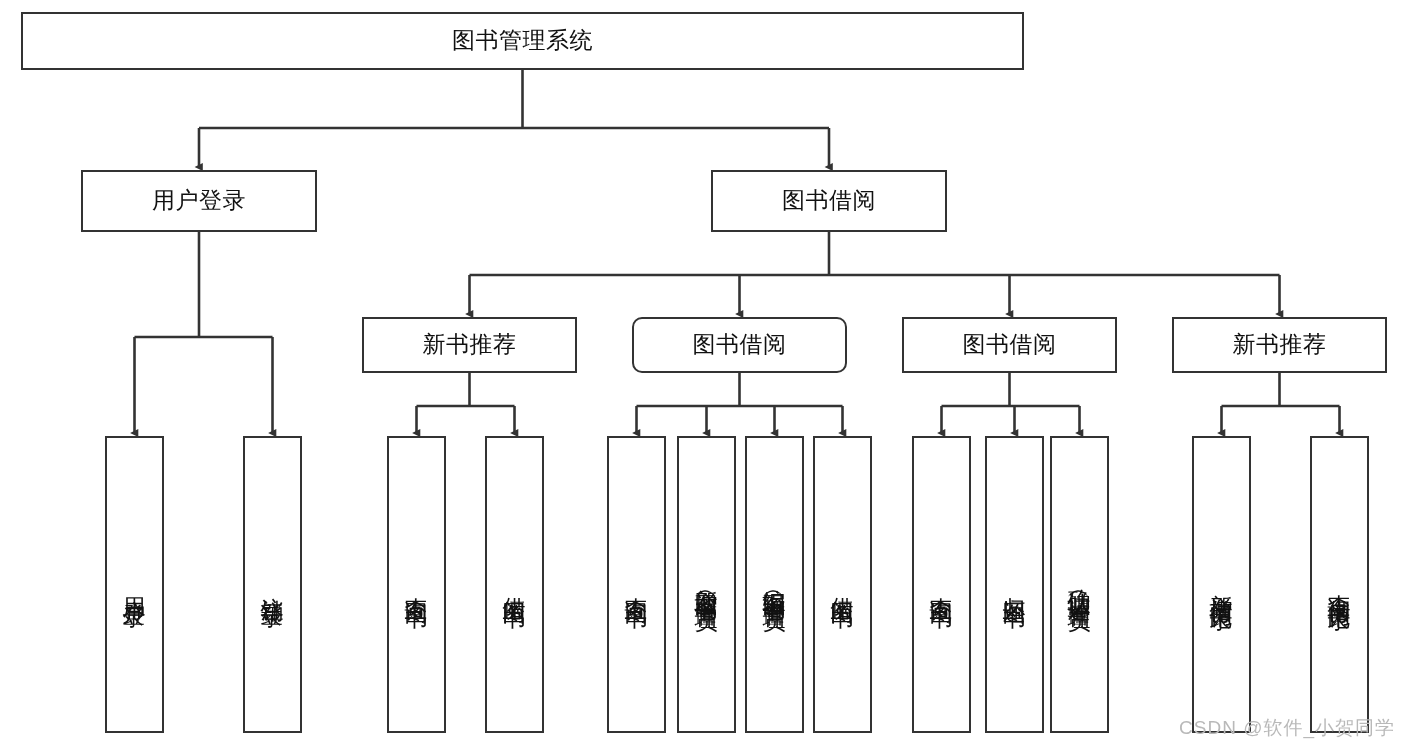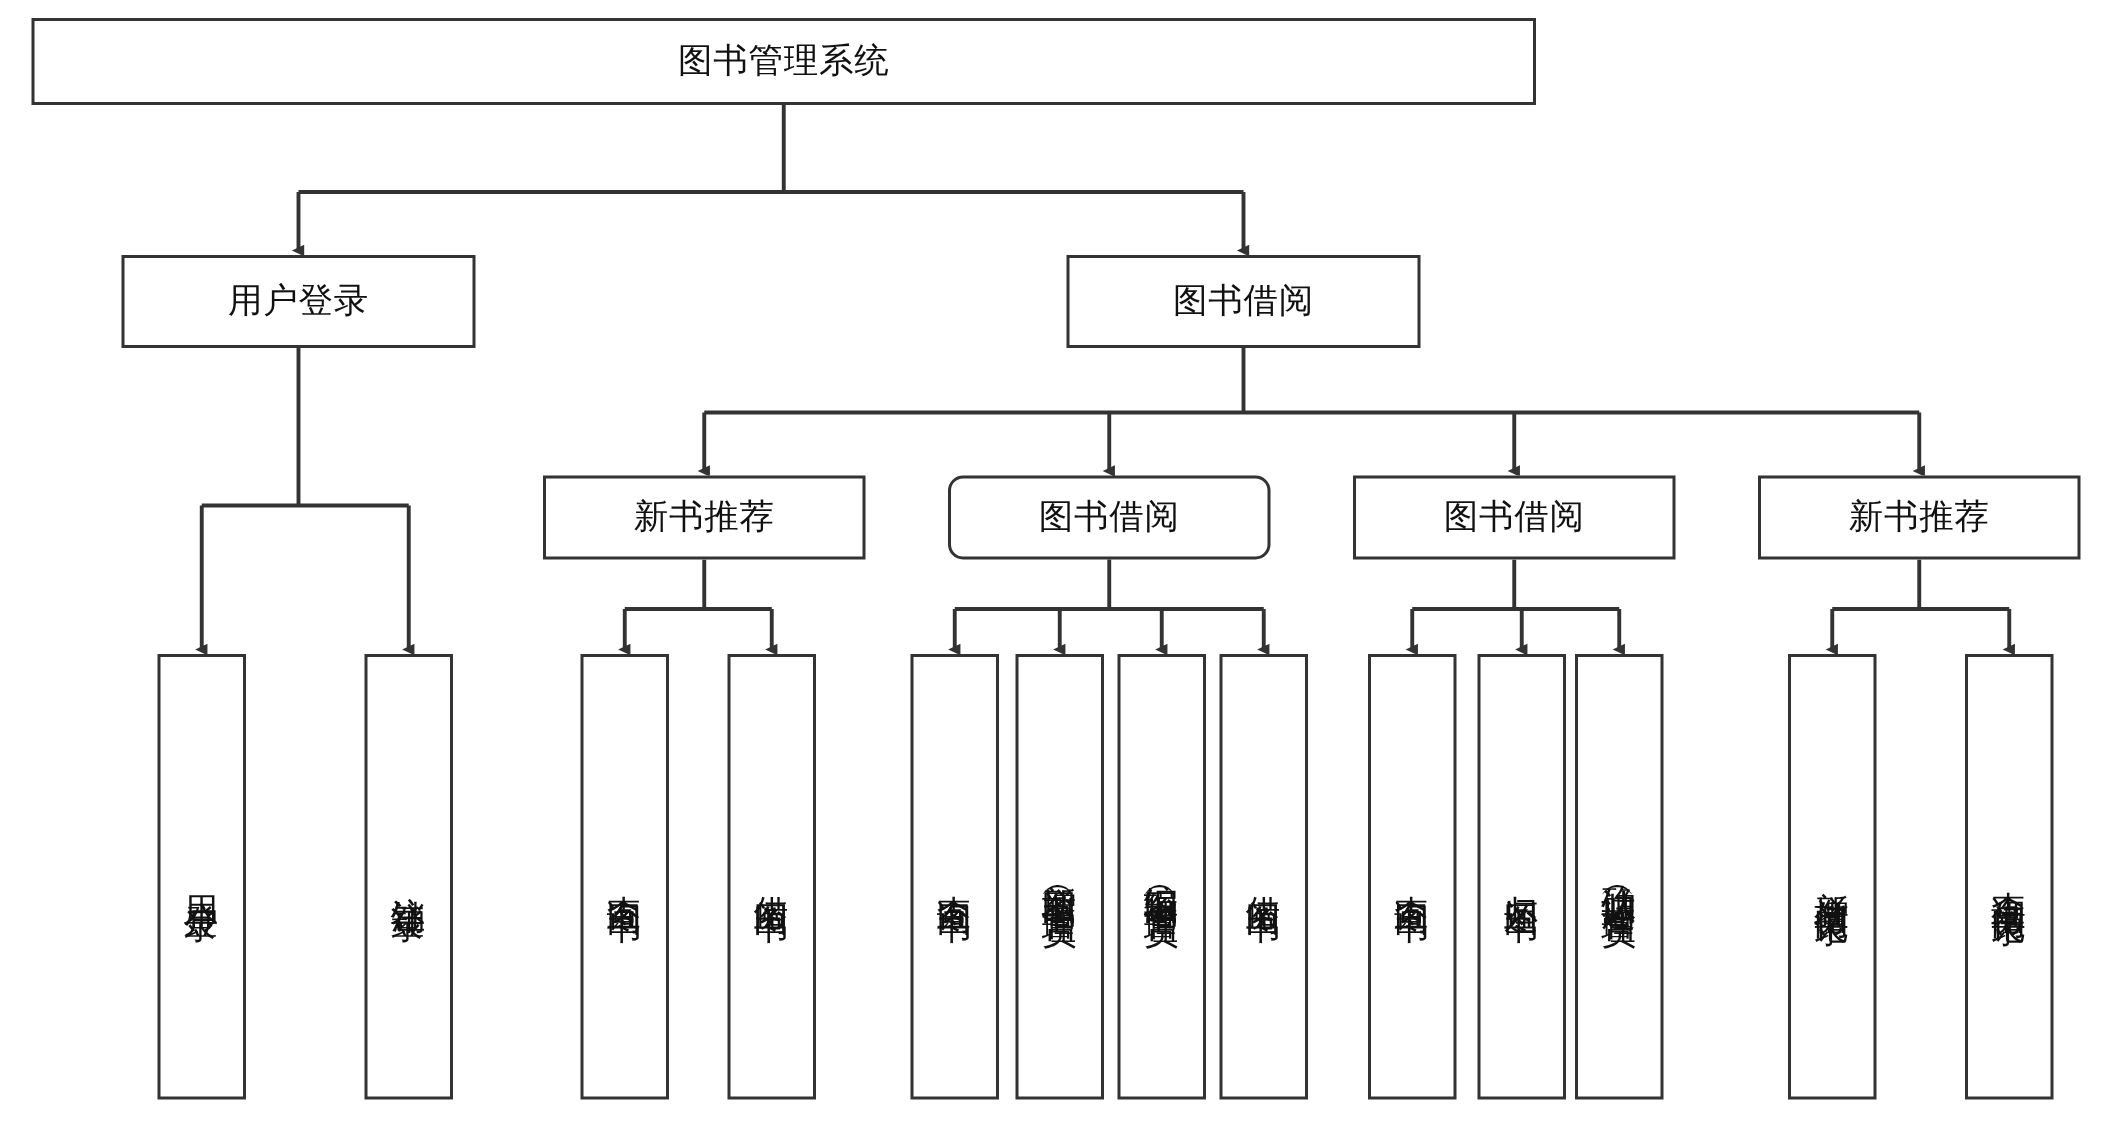--- a/index.html
+++ b/index.html
@@ -166,13 +166,14 @@
         <span class="node-v">确认归还（管理员）</span>
       </div>
       <div class="node-box" style="left: 1192px; top: 436px; width: 59px; height: 297px;">
         <span class="node-v">新增借阅记录</span>
       </div>
       <div class="node-box" style="left: 1310px; top: 436px; width: 59px; height: 297px;">
         <span class="node-v">查询借阅记录</span>
       </div>
     </div>
 
+  <div class="watermark">CSDN @软件_小贺同学</div>
 </div>
 
 </body></html>

